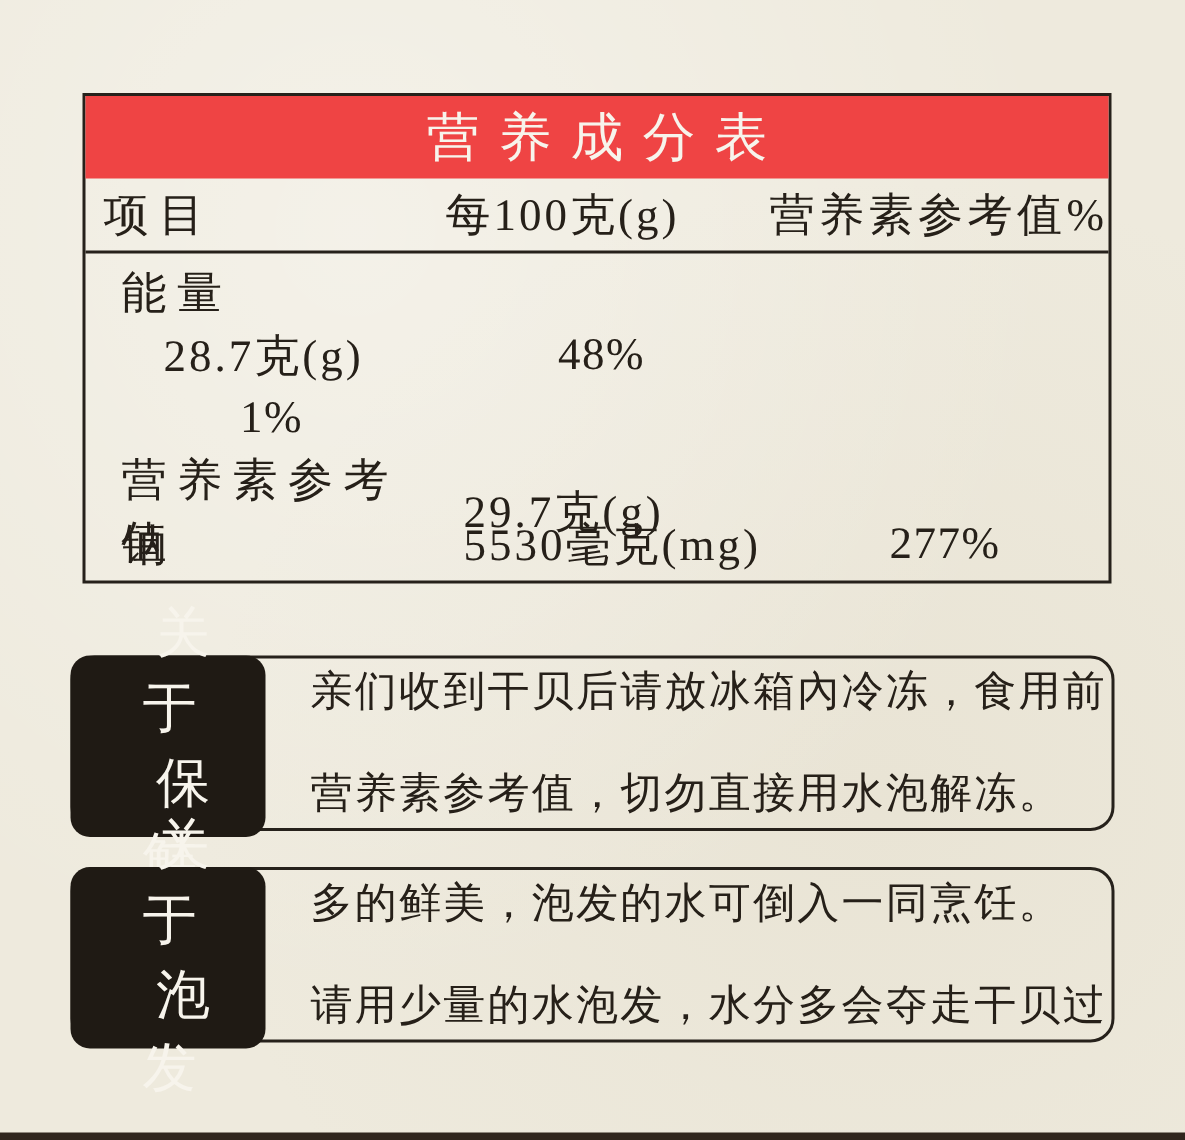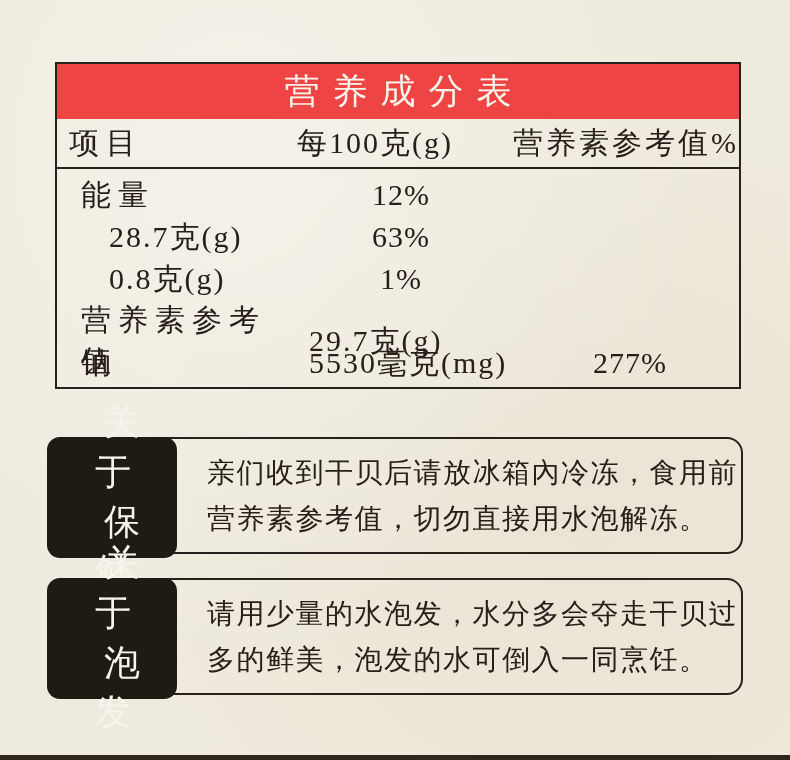--- a/index.html
+++ b/index.html
@@ -49,21 +49,21 @@
   .section-1 { top:437px; }
   .section-2 { top:578px; }
   .section-label {
     position:absolute; left:-2px; top:-2px; width:130px; height:121px;
     background:#1f1a14; border-radius:13px; color:#f7f4ec;
     display:flex; flex-direction:column; align-items:center; justify-content:center;
     font-size:36px; line-height:1.38; letter-spacing:9px; text-indent:9px;padding-left:48px;
   }
   .section-text {
     position:absolute; left:158px; top:0; height:100%; right:8px;
-    display:flex; flex-direction:column; justify-content:center;
+    display:flex; flex-direction:column; justify-content:space-between;
     font-size:28px; line-height:1.62; letter-spacing:1.5px;
   }
   .section-text div { white-space:nowrap; }
 
   .bottom-strip {
     position:absolute; left:0; bottom:0; width:790px; height:5px;
     background:#30261d;
   }
 </style>
 </head>
@@ -74,28 +74,26 @@
 
   <div class="table-header">
     <div class="c1">项目</div>
     <div class="c2">每100克(g)</div>
     <div class="c3">营养素参考值%</div>
   </div>
 
   <div class="table-body">
     <div class="t-row">
       <div class="c1">能量</div>
-      <div class="c3">12%</div>
     </div>
     <div class="t-row">
       <div class="c2">28.7克(g)</div>
-      <div class="c3">63%</div>
+      <div class="c3">48%</div>
     </div>
     <div class="t-row">
-      <div class="c2">0.8克(g)</div>
       <div class="c3">1%</div>
     </div>
     <div class="t-row">
       <div class="c1">营养素参考值</div>
       <div class="c2">29.7克(g)</div>
     </div>
     <div class="t-row">
       <div class="c1">钠</div>
       <div class="c2">5530毫克(mg)</div>
       <div class="c3">277%</div>
@@ -113,18 +111,18 @@
     <div>营养素参考值，切勿直接用水泡解冻。</div>
   </div>
 </div>
 
 <div class="section section-2">
   <div class="section-label">
     <div>关于</div>
     <div>泡发</div>
   </div>
   <div class="section-text">
+    <div>多的鲜美，泡发的水可倒入一同烹饪。</div>
     <div>请用少量的水泡发，水分多会夺走干贝过</div>
-    <div>多的鲜美，泡发的水可倒入一同烹饪。</div>
   </div>
 </div>
 
 <div class="bottom-strip"></div>
 
 </body></html>

